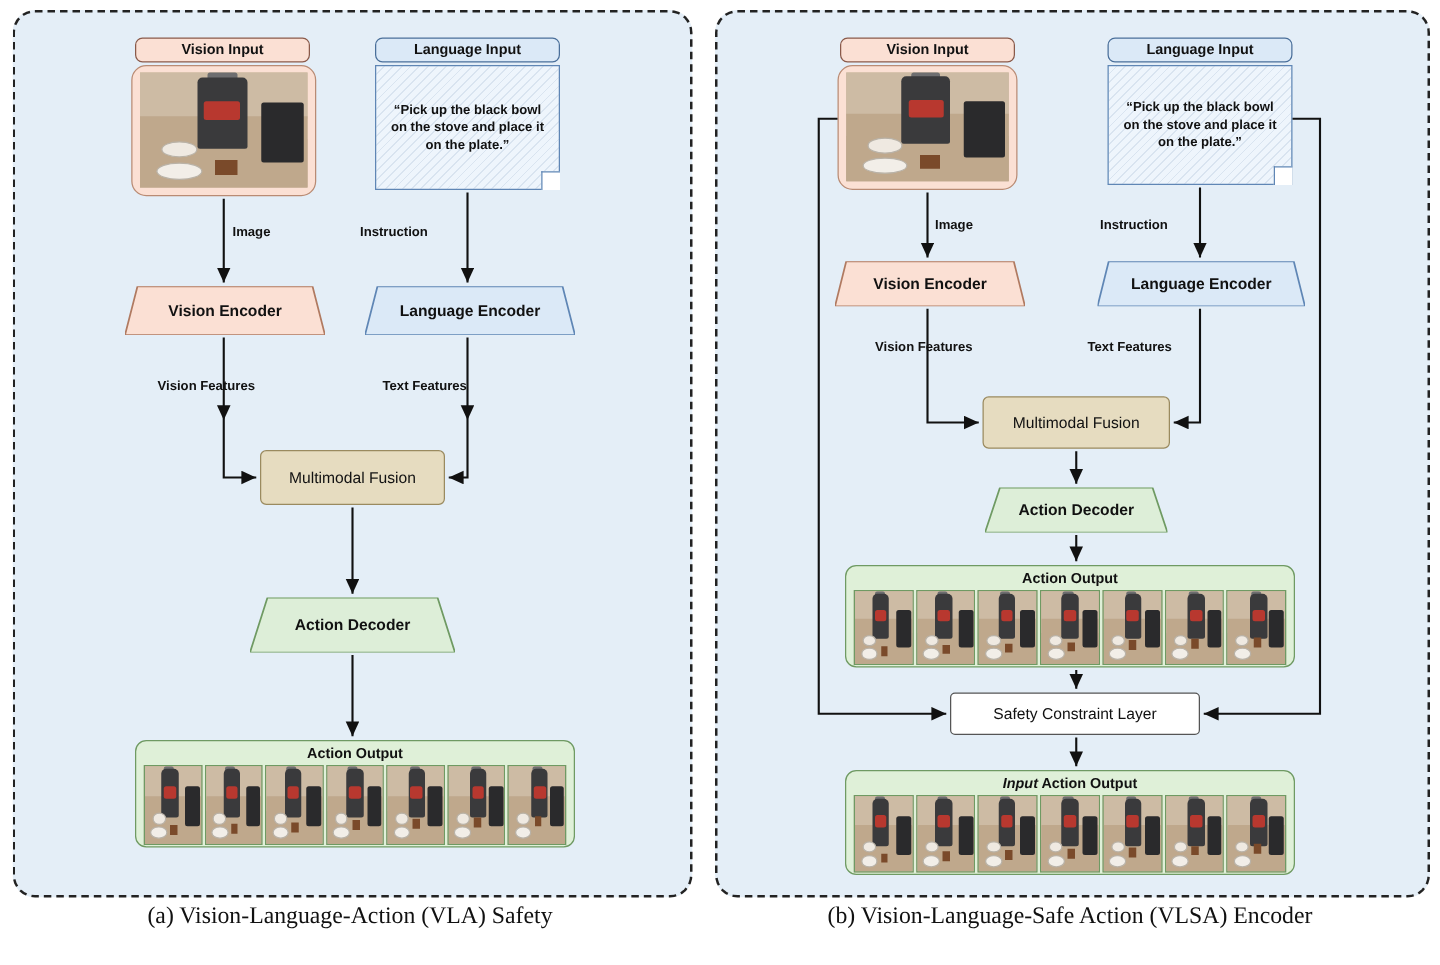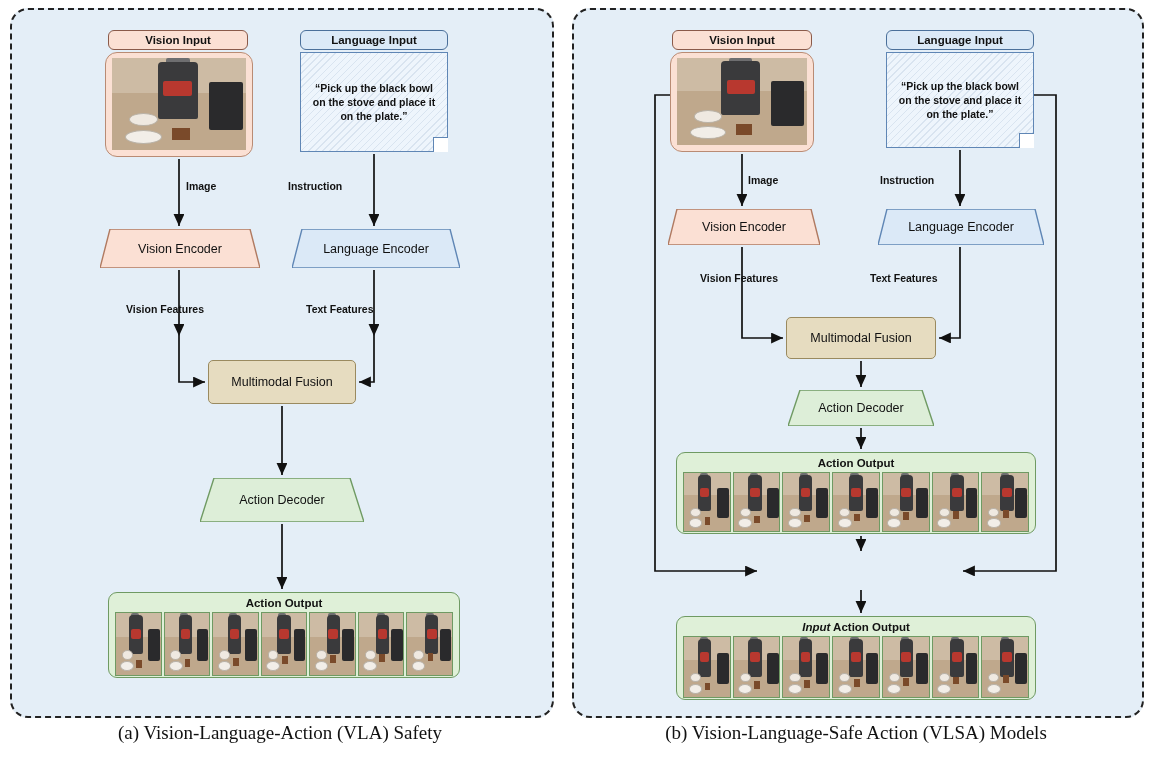--- a/index.html
+++ b/index.html
@@ -25,21 +25,21 @@
   .img-card{position:absolute;box-sizing:border-box;border:1.8px solid #b98b74;border-radius:12px;
             background:#fbe0d4;padding:5px 6px 6px 6px;}
 
   .speech{position:absolute;box-sizing:border-box;border:1.4px solid #5f86b5;background:#eef5fc;
           font-family:"Liberation Sans",sans-serif;font-size:10.5px;font-weight:bold;color:#111;
           line-height:1.35;text-align:center;display:flex;align-items:center;justify-content:center;
           padding:6px 7px;
           background-image:repeating-linear-gradient(135deg,rgba(255,255,255,0) 0 4px,rgba(120,150,185,.18) 4px 5px);}
   .speech .fold{position:absolute;right:-1px;bottom:-1px;width:14px;height:14px;
           background:#ffffff;border-left:1.4px solid #5f86b5;border-top:1.4px solid #5f86b5;}
-  .trap-wrap{position:absolute;}
+  .trap-wrap{position:absolute;font-weight:bold;}
   .trap-wrap svg{position:absolute;left:0;top:0;}
   .trap-label{position:absolute;left:0;top:0;width:100%;height:100%;display:flex;align-items:center;
       justify-content:center;font-family:"Liberation Sans",sans-serif;font-size:12.5px;color:#111;}
 
   .fusion{border:1.6px solid #9a8a5f;background:#e6dcc0;border-radius:5px;font-size:12.5px;}
   .safety{border:1.6px solid #555;background:#ffffff;border-radius:4px;font-size:12.5px;}
 
   .out-card{position:absolute;box-sizing:border-box;border:1.6px solid #6f9a63;border-radius:9px;
             background:#dff0d8;padding:4px 6px 6px 6px;}
   .out-title{font-family:"Liberation Sans",sans-serif;font-size:11.5px;font-weight:bold;color:#111;
@@ -343,20 +343,21 @@
             <div class="robot" style="left:39.6%"></div>
             <div class="blackbox"></div>
             <div class="bowl"></div>
             <div class="plate"></div>
             <div class="block" style="top:64%"></div>
           </div>
         </div>
       </div>
   </div>
 
+  <div class="node safety" style="left:760px;top:554px;width:200px;height:34px;">Safety Constraint Layer</div>
 
   <div class="out-card" style="left:676px;top:616px;width:360px;height:84px;">
     <div class="out-title">
       <em>Input</em><span> Action Output</span>
     </div>
     <div class="strip" id="strip-c">
         <div class="frame" style="width: 48px; height: 60px;">
           <div class="scene" style="transform:scale(1)">
             <div class="wall"></div>
             <div class="table"></div>
@@ -469,14 +470,14 @@
       <line x1="861" y1="536" x2="861" y2="551"></line>
       <line x1="861" y1="590" x2="861" y2="613"></line>
 
       <path d="M670,95 L655,95 L655,571 L757,571"></path>
 
       <path d="M1034,95 L1056,95 L1056,571 L963,571"></path>
     </g>
   </svg>
 
   <div class="caption" id="cap-a">(a) Vision-Language-Action (VLA) Safety</div>
-  <div class="caption" id="cap-b">(b) Vision-Language-Safe Action (VLSA) Models</div>
+  <div class="caption" id="cap-b">(b) Vision-Language-Safe Action (VLSA) Encoder</div>
 </div>
 
 </body></html>

